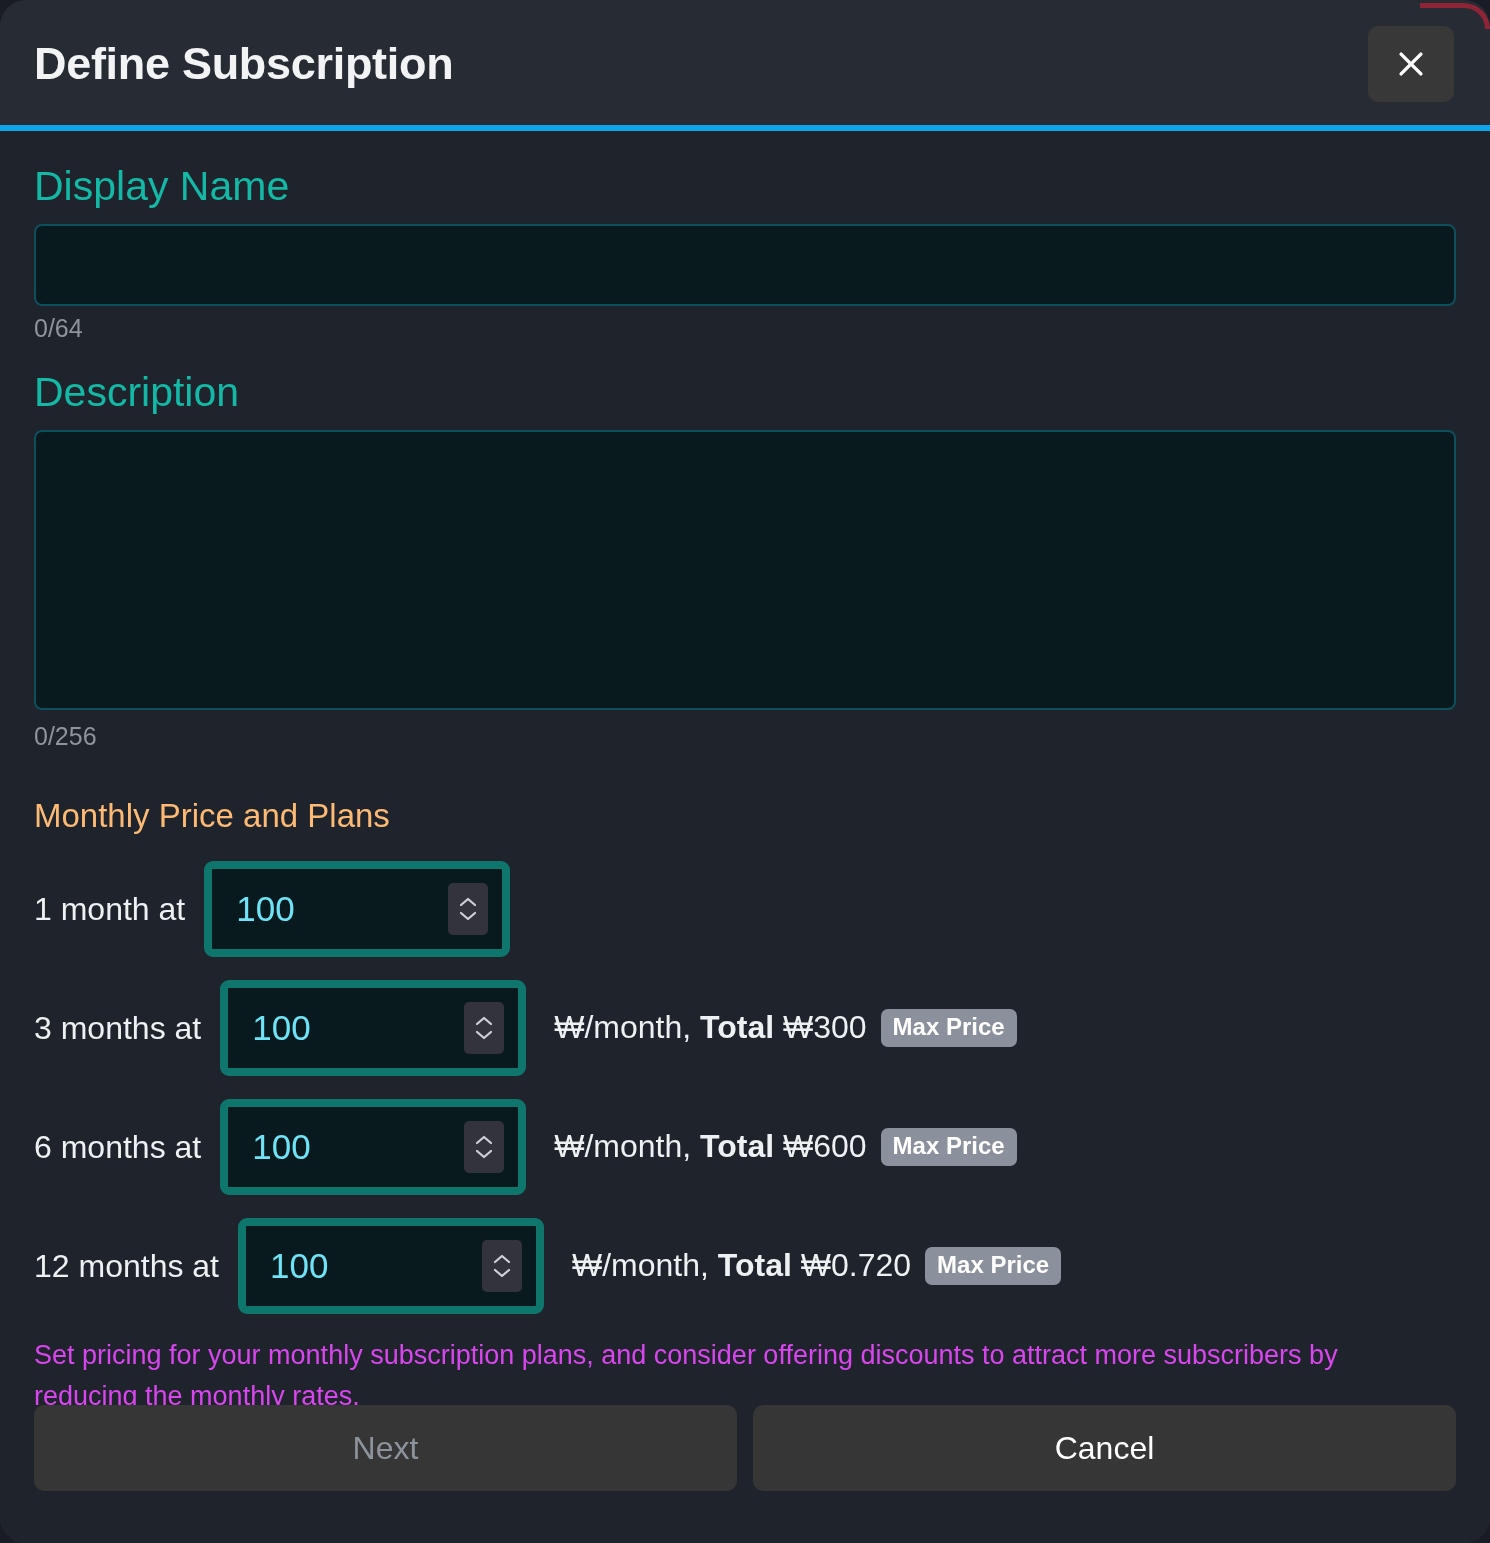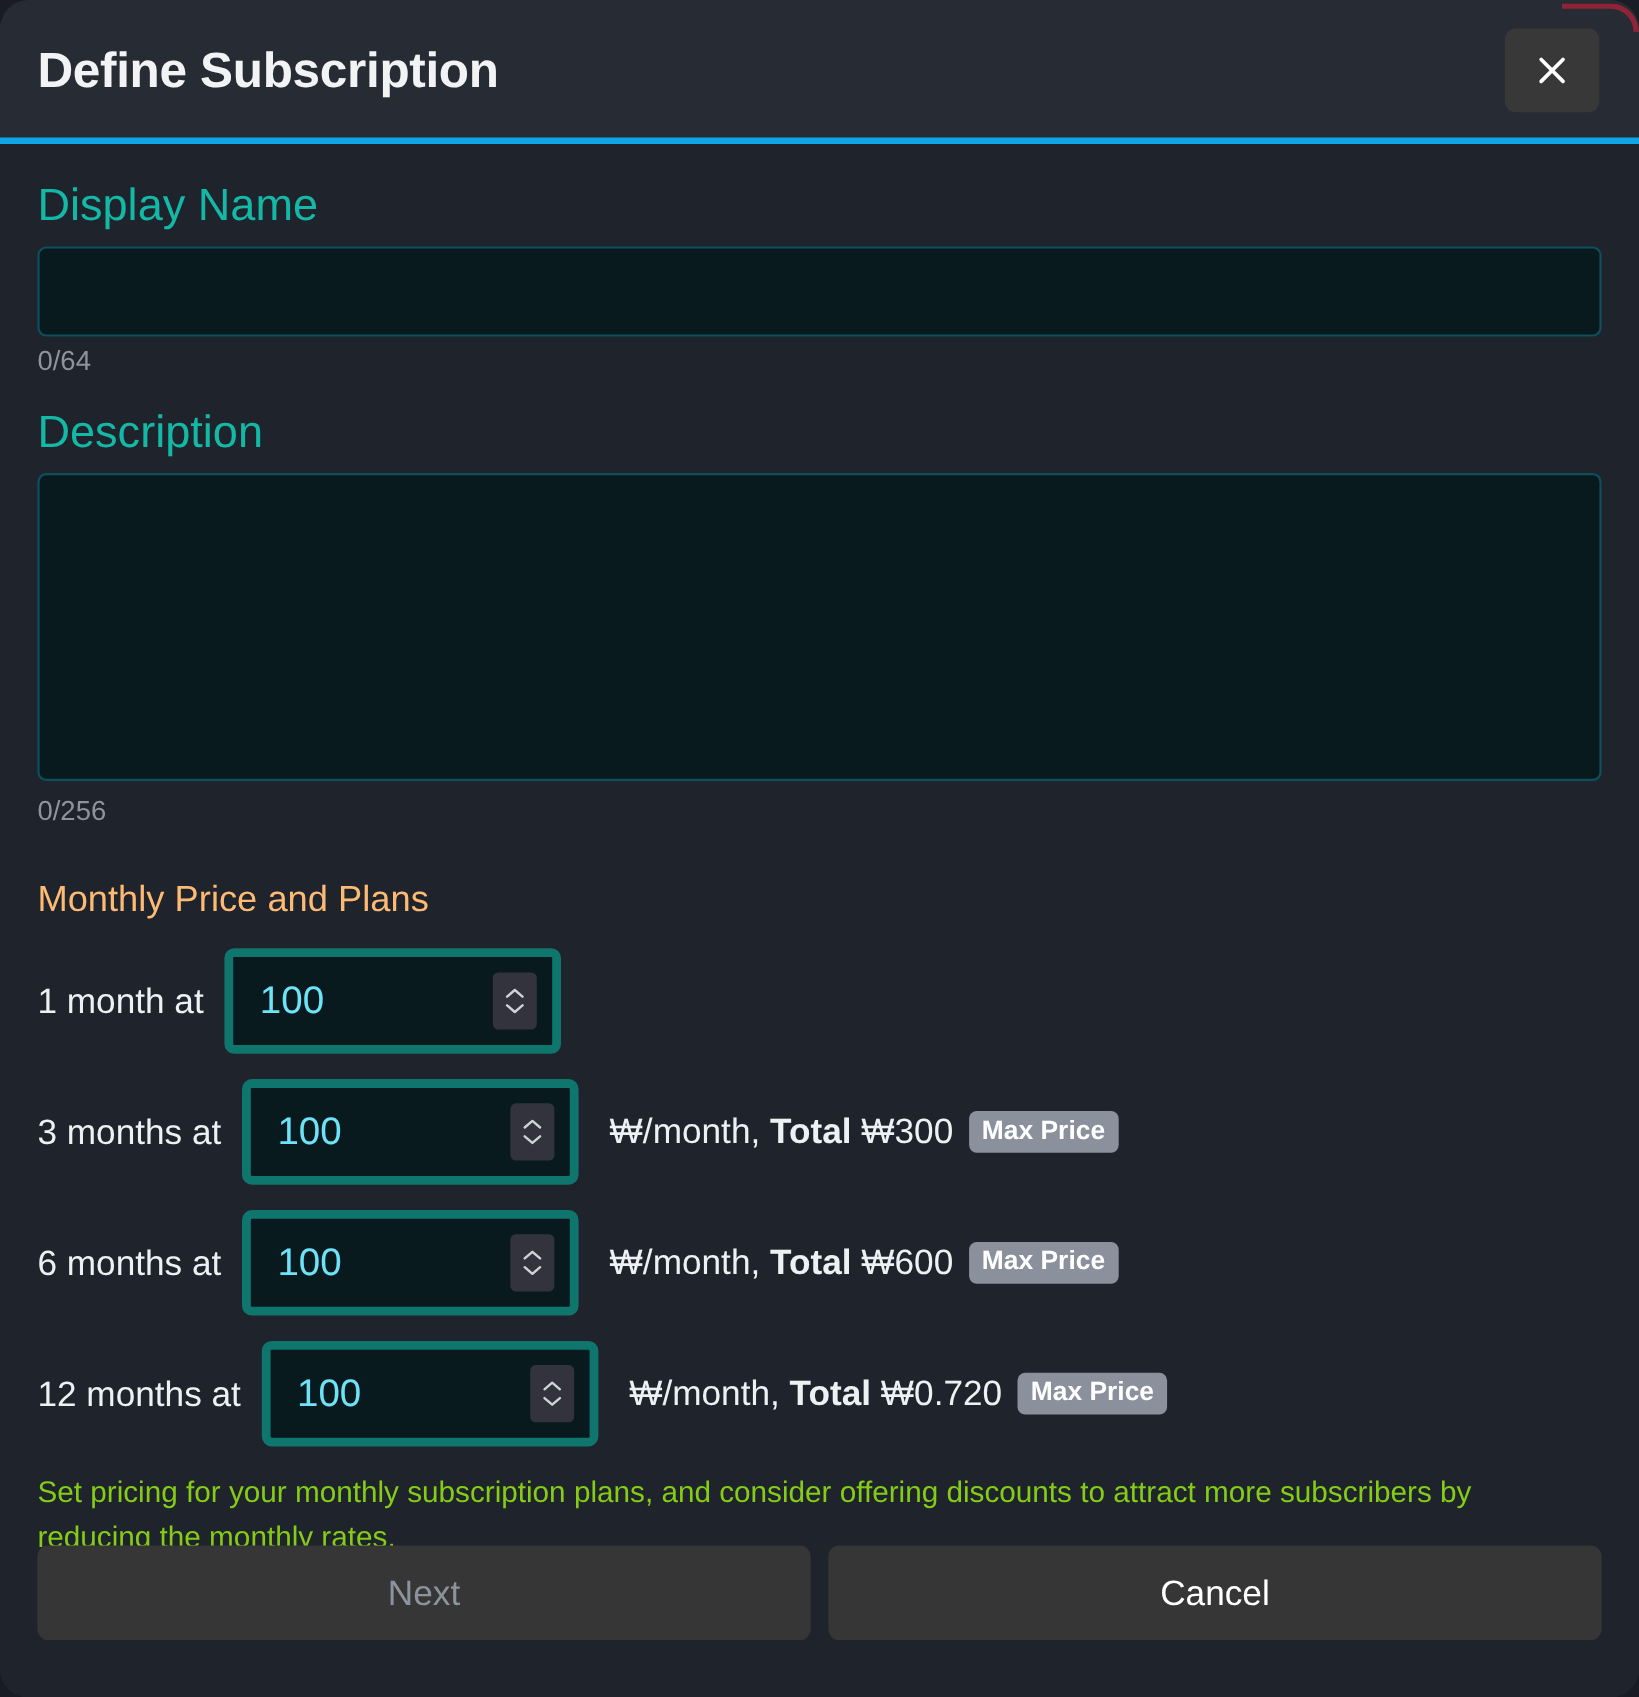--- a/index.html
+++ b/index.html
@@ -222,21 +222,21 @@
     font-size: 24px;
     font-weight: bold;
     border-radius: 7px;
     padding: 6px 12px 8px 12px;
     margin-left: 14px;
     line-height: 1;
   }
 
   .help-text {
     font-size: 27px;
-    color: #84cc16;
+    color: #d946ef;
     line-height: 1.5;
     max-width: 1400px;
   }
 
   
   .footer {
     position: absolute;
     left: 34px;
     right: 34px;
     bottom: 52px;

